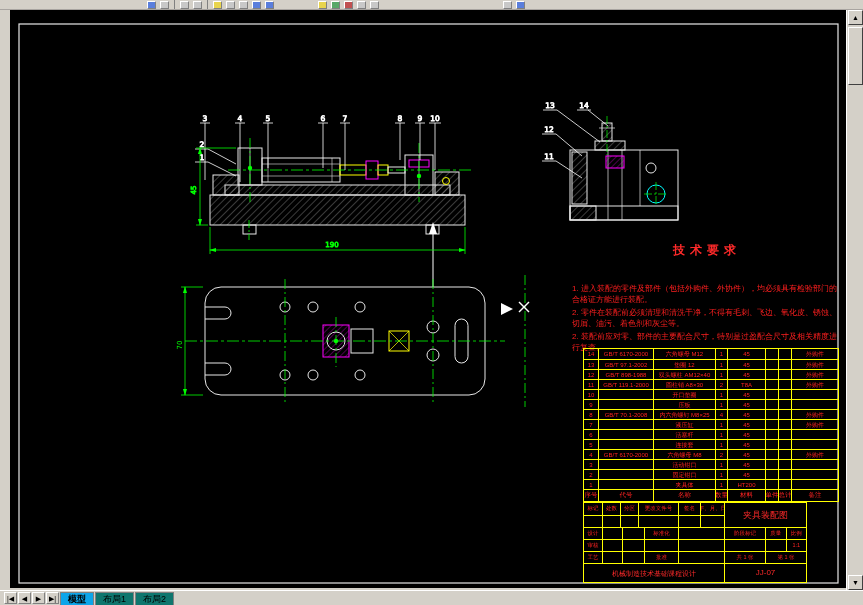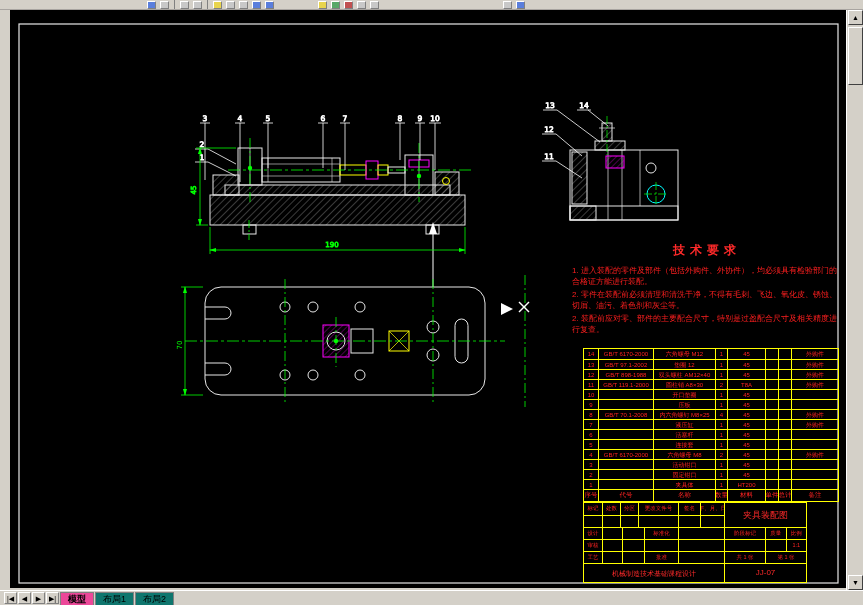--- a/index.html
+++ b/index.html
@@ -16,21 +16,21 @@
 
   
   .canvas{position:absolute;left:10px;top:10px;width:836px;height:578px;background:#000;overflow:hidden}
   .canvas svg{position:absolute;left:0;top:0}
   svg text{font-family:"DejaVu Sans","Liberation Sans",sans-serif}
   .bt{fill:#ffffff;font-size:7.5px;text-anchor:middle}
   .gt{fill:#00ff00;font-size:7px;text-anchor:middle}
 
   
   .tech{position:absolute;left:562px;top:232px;width:270px;color:#ff1f1f}
-  .tech-title{text-align:center;font-size:12px;font-weight:bold;letter-spacing:5px;color:#ff2a2a;margin-bottom:6px}
+  .tech-title{text-align:center;font-size:12px;font-weight:bold;letter-spacing:5px;color:#ff2a2a;margin-bottom:24px}
   .tech-item{font-size:8px;line-height:11px;margin-bottom:2px;text-align:left}
 
   
   .bom{position:absolute;left:573px;top:338px;width:256px;border:1px solid #ffff00;color:#ff2222;font-size:6px;line-height:1;background:transparent}
   .bom-row{display:grid;grid-template-columns:14px 55px 62px 12px 38px 13px 13px 1fr;height:10px;border-top:1px solid #ffff00}
   .bom-rows .bom-row:first-child{border-top:none}
   .bom-row>span{border-left:1px solid #ffff00;overflow:hidden;white-space:nowrap;display:flex;align-items:center;justify-content:center}
   .bom-row>span:first-child{border-left:none}
   .bom-head{height:12px;font-size:6.5px}
 
@@ -50,21 +50,21 @@
   
   .vscroll{position:absolute;right:0;top:10px;width:17px;height:580px;background:#d4d0c8;border-left:1px solid #fff}
   .vs-btn{position:absolute;left:1px;width:15px;height:15px;background:#d4d0c8;border:1px solid;border-color:#fff #404040 #404040 #fff;font-size:7px;text-align:center;line-height:14px;color:#000}
   .vs-up{top:0}.vs-down{bottom:0}
   .vs-thumb{position:absolute;left:1px;top:17px;width:15px;height:58px;background:#d4d0c8;border:1px solid;border-color:#fff #404040 #404040 #fff}
 
   
   .statusbar{position:absolute;left:0;top:590px;width:863px;height:15px;background:#d4d0c8;border-top:1px solid #fff;display:flex;align-items:center;font-size:9px;color:#000;padding-left:4px}
   .nav-btn{display:inline-block;min-width:13px;height:12px;margin-right:1px;border:1px solid;border-color:#fff #808080 #808080 #fff;background:#d4d0c8;font-size:7px;text-align:center;line-height:11px}
   .tab{display:inline-block;height:13px;padding:0 7px;line-height:12px;border:1px solid #808080;border-bottom:none;background:#0f766e;margin-right:1px;font-size:9px}
-  .tab.active{background:#ec4899;font-weight:bold}
+  .tab.active{background:#0ea5e9;font-weight:bold}
 </style>
 </head>
 <body>
 
 <div class="window">
 
   <div class="toolbar">
     <span class="sp145"></span>
     <span class="tb-i blue"></span>
     <span class="tb-i"></span>

